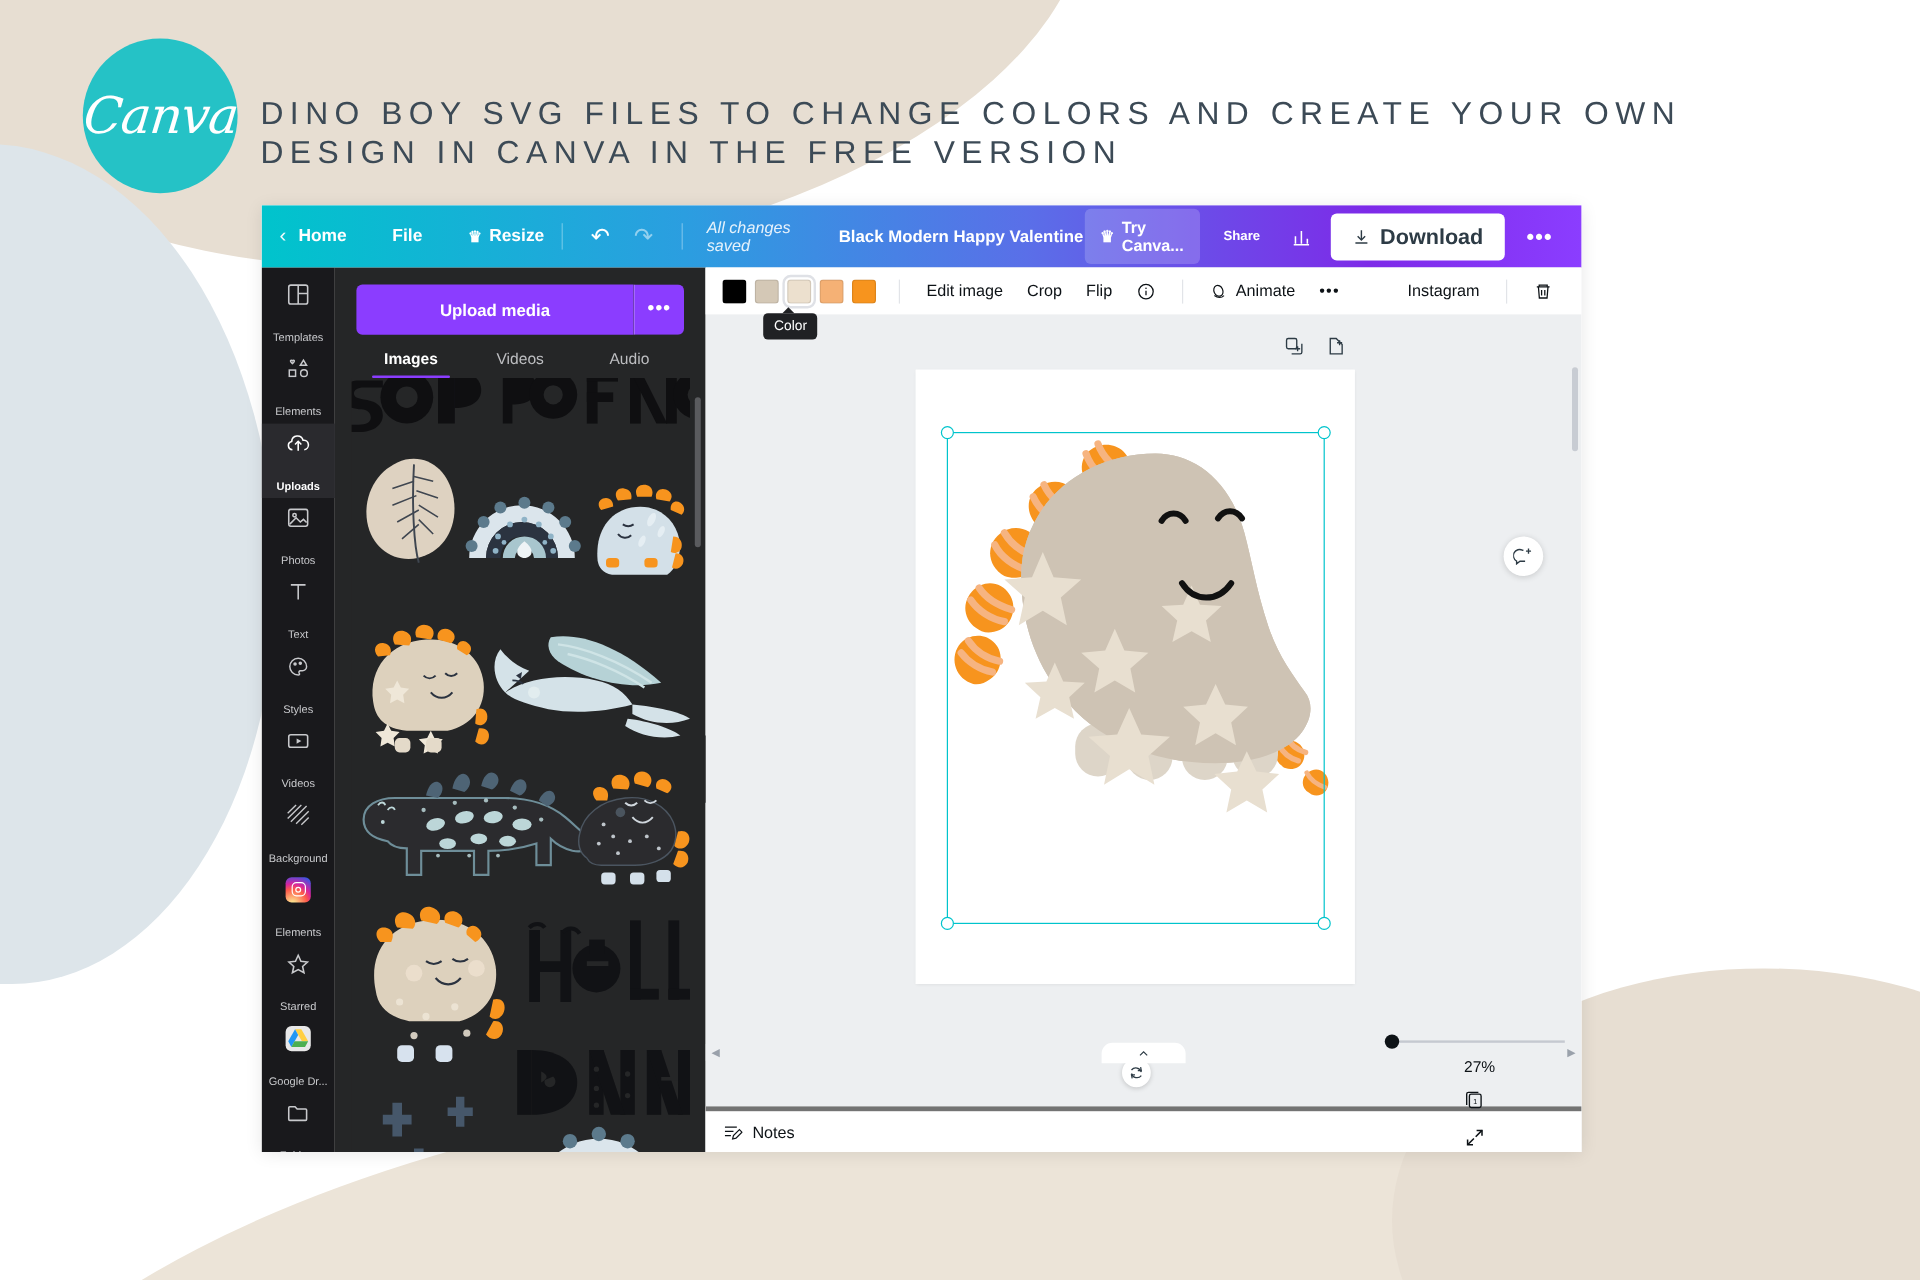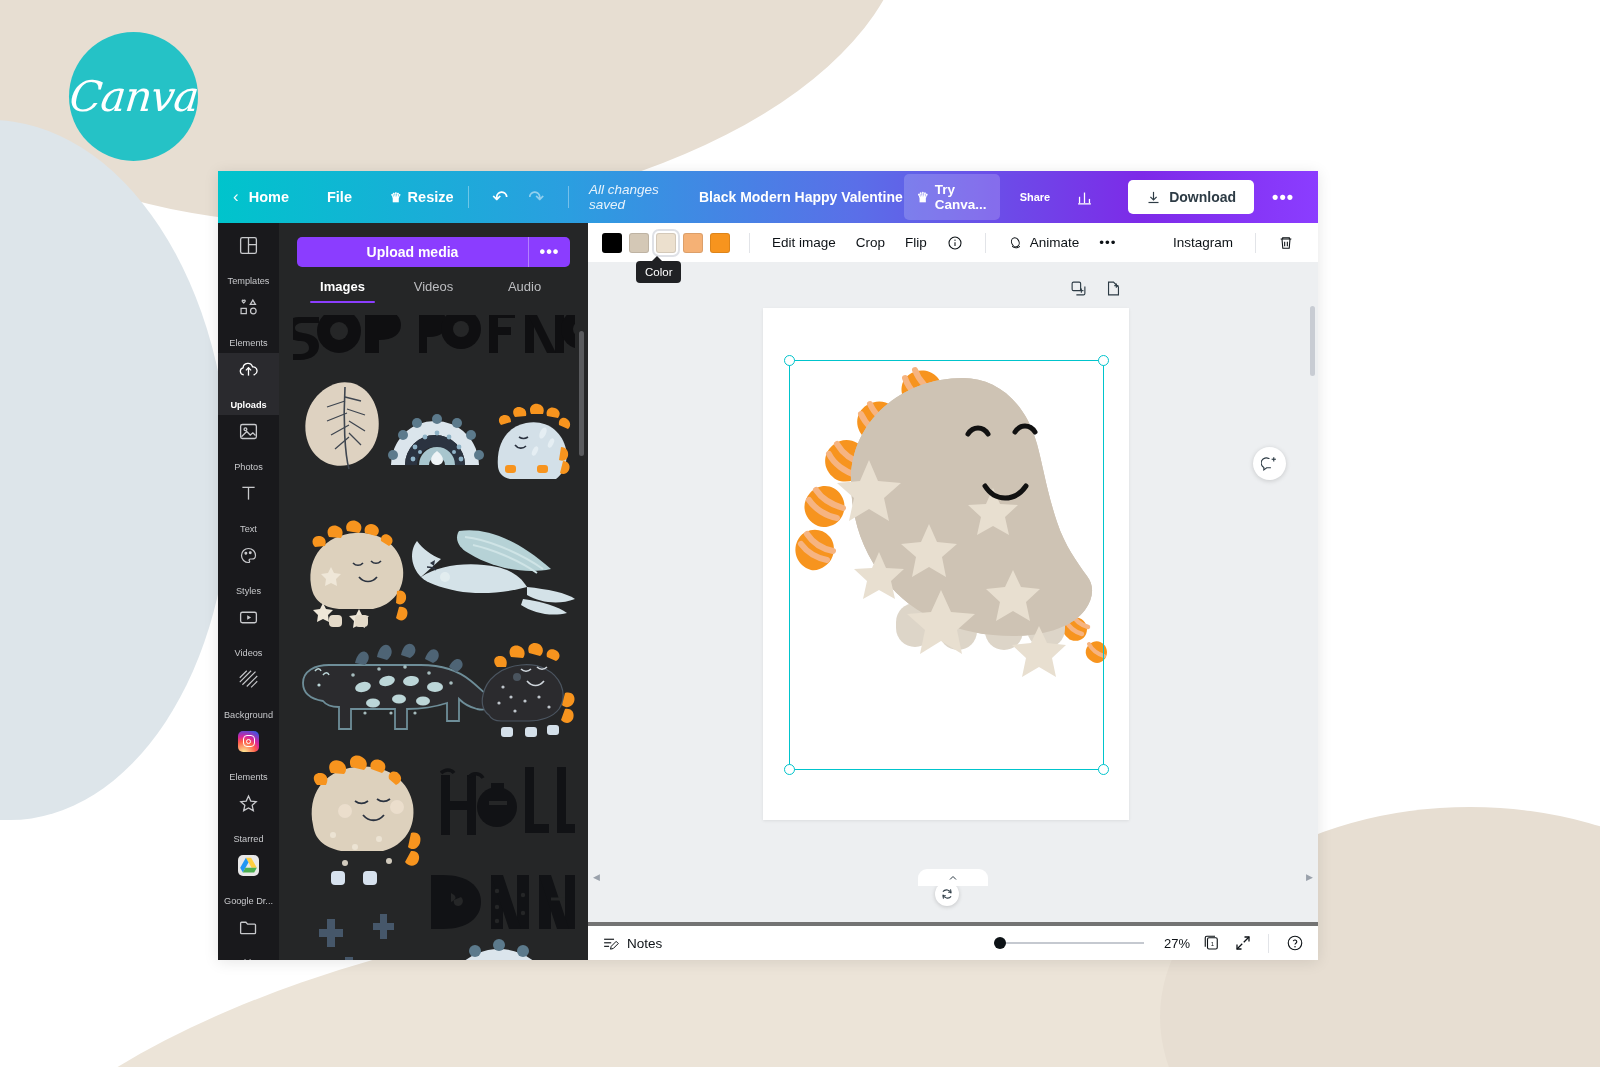--- a/index.html
+++ b/index.html
@@ -101,22 +101,22 @@
     border-radius: 5px; padding: 8px 13px;
     font-size: 13.5px; font-weight: bold; cursor: pointer;
     margin-right: 6px;
   }
   .tb-share { font-size: 11px; font-weight: bold; padding: 8px 14px; cursor: pointer; }
   .tb-chart { padding: 6px 12px; cursor: pointer; display:flex; align-items:center; }
   .tb-download {
     display: flex; align-items: center; gap: 8px;
     background: #fff; color: #2d3b45;
     border-radius: 5px; padding: 9px 18px;
-    font-size: 14px; font-weight: bold; cursor: pointer;
-    margin-left: 23px;
+    font-size: 18px; font-weight: bold; cursor: pointer;
+    margin-left: 4px;
   }
   .tb-more { font-size: 18px; font-weight: bold; padding: 6px 12px; cursor: pointer; margin-left: 6px; letter-spacing:1px;}
 
   
   .appbody { display: flex; height: 737px; width: 100%; }
 
   
   .rail {
     width: 61px; background: #19191c; flex: 0 0 61px;
     padding-top: 6px; position: relative; overflow: hidden;
@@ -143,21 +143,21 @@
   
   .panel {
     width: 309px; flex: 0 0 309px; background: #252627;
     position: relative; overflow: hidden;
   }
   .panel-top { padding: 14px 18px 0 18px; }
   .upload-row { display: flex; }
   .upload-btn {
     flex: 1; background: #8b3dff; color: #fff;
     font-size: 14px; font-weight: bold;
-    height: 30px; border-radius: 5px 0 0 5px;
+    height: 42px; border-radius: 5px 0 0 5px;
     display: flex; align-items: center; justify-content: center; cursor: pointer;
   }
   .upload-more {
     width: 42px; background: #8b3dff; color: #fff;
     border-left: 1px solid rgba(255,255,255,.35);
     border-radius: 0 5px 5px 0;
     display: flex; align-items: center; justify-content: center;
     font-size: 16px; font-weight: bold; cursor: pointer; letter-spacing: 1px;
   }
   .tabs { display: flex; margin-top: 12px; }
@@ -264,41 +264,42 @@
     display: flex; align-items: center; justify-content: center;
     font-size: 10px; color: #2d3b45;
   }
 
   .statusbar {
     height: 38px; flex: 0 0 38px; background: #fff;
     display: flex; align-items: center; padding: 0 14px;
     border-top: 4px solid #737373;
   }
   .sb-notes { display: flex; align-items: center; gap: 8px; font-size: 13.5px; color: #0d1216; cursor: pointer; }
-  .sb-zoom { margin-left: auto; display: flex; align-items: center; gap: 12px; }
+  .sb-zoom { margin-left: auto; display: flex; align-items: center; gap: 12px; flex-direction: column; }
   .slider { width: 150px; height: 2px; background: #c5c9d0; position: relative; }
   .slider .knob { position: absolute; left: 0; top: -5px; width: 12px; height: 12px; border-radius: 50%; background: #0d1216; }
   .zoom-val { font-size: 13px; color: #0d1216; min-width: 34px; text-align: right; }
   .sb-ic { width: 19px; height: 19px; cursor: pointer; display:flex;align-items:center;justify-content:center;}
   .sb-sep { width: 1px; height: 19px; background: #e2e4e8; margin: 0 4px; }
 </style>
 </head>
 <body>
 
 <div id="root">
 
   <div class="blob-top"></div>
   <div class="blob-left"></div>
   <div class="blob-bottom"></div>
   <div class="blob-bottom-right"></div>
 
   <div class="canva-badge">
     <span class="wordmark">Canva</span>
   </div>
 
+  <div class="headline">DINO BOY SVG FILES TO CHANGE COLORS AND CREATE YOUR OWN DESIGN IN CANVA IN THE FREE VERSION</div>
 
   <div class="app">
 
     <div class="topbar">
       <span class="tb-item tb-back">‹</span>
       <span class="tb-item tb-home">Home</span>
       <span class="tb-item tb-file">File</span>
       <span class="tb-item tb-resize">
         <span class="crown">♛</span>
         <span>Resize</span>

